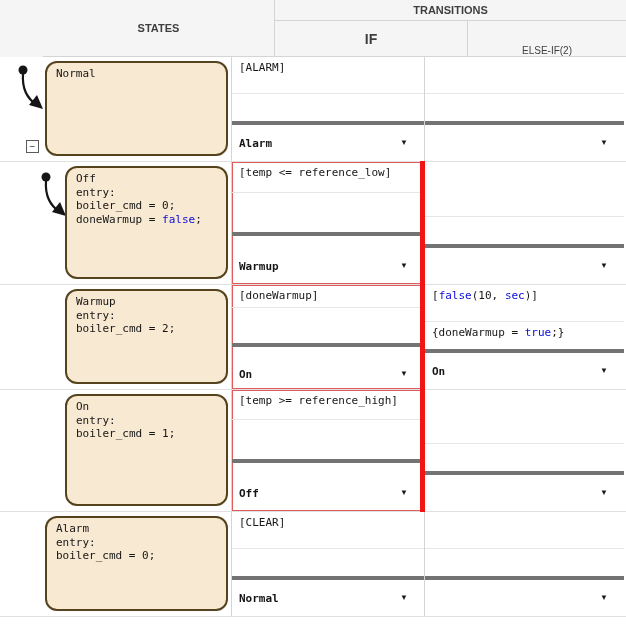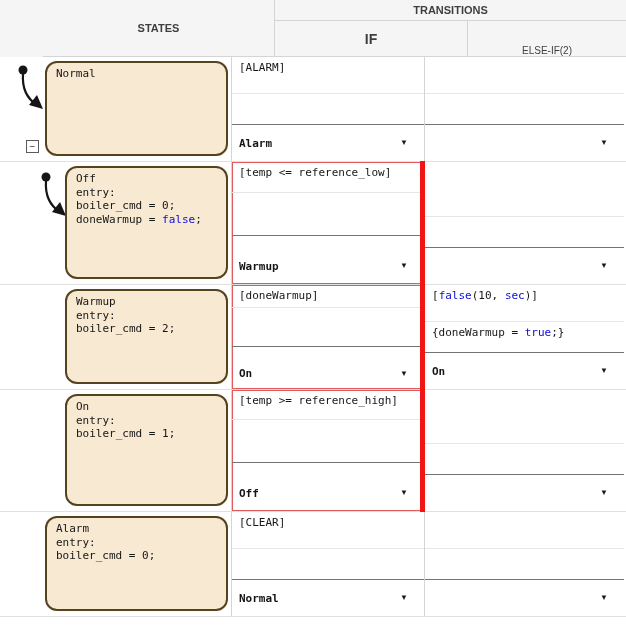--- a/index.html
+++ b/index.html
@@ -26,21 +26,21 @@
   .r0 { height: 105px; } .r1 { height: 123px; } .r2 { height: 105px; }
   .r3 { height: 122px; } .r4 { height: 105px; }
 
   .cell { position: relative; }
   .states-cell { width: 232px; border-right: 1px solid #d4d4d4; }
   .t-cell { width: 193px; border-right: 1px solid #d4d4d4; display: flex; flex-direction: column; }
   .elseif-cell { width: 199px; border-right: none; }
 
   .sub { position: relative; }
   .sub.cond { flex: 1; border-bottom: 1px solid #e6e6e6; padding: 4px 7px; }
-  .sub.act  { height: 31px; border-bottom: 1px solid #737373; padding: 4px 7px; }
+  .sub.act  { height: 31px; border-bottom: 4px solid #737373; padding: 4px 7px; }
   .sub.dest { height: 36px; display: flex; align-items: center; padding: 0 7px; }
 
   .code, .code-line { font-family: "DejaVu Sans Mono", monospace; font-size: 11px;
     color: #161616; white-space: pre; line-height: 13.5px; }
   .kw { color: var(--keyword); }
 
   .dest-label { font-family: "DejaVu Sans Mono", monospace; font-weight: bold;
     font-size: 11px; color: #161616; }
   .caret { margin-left: auto; font-size: 8px; color: #1a1a1a; padding-right: 9px;
     line-height: 1; }

